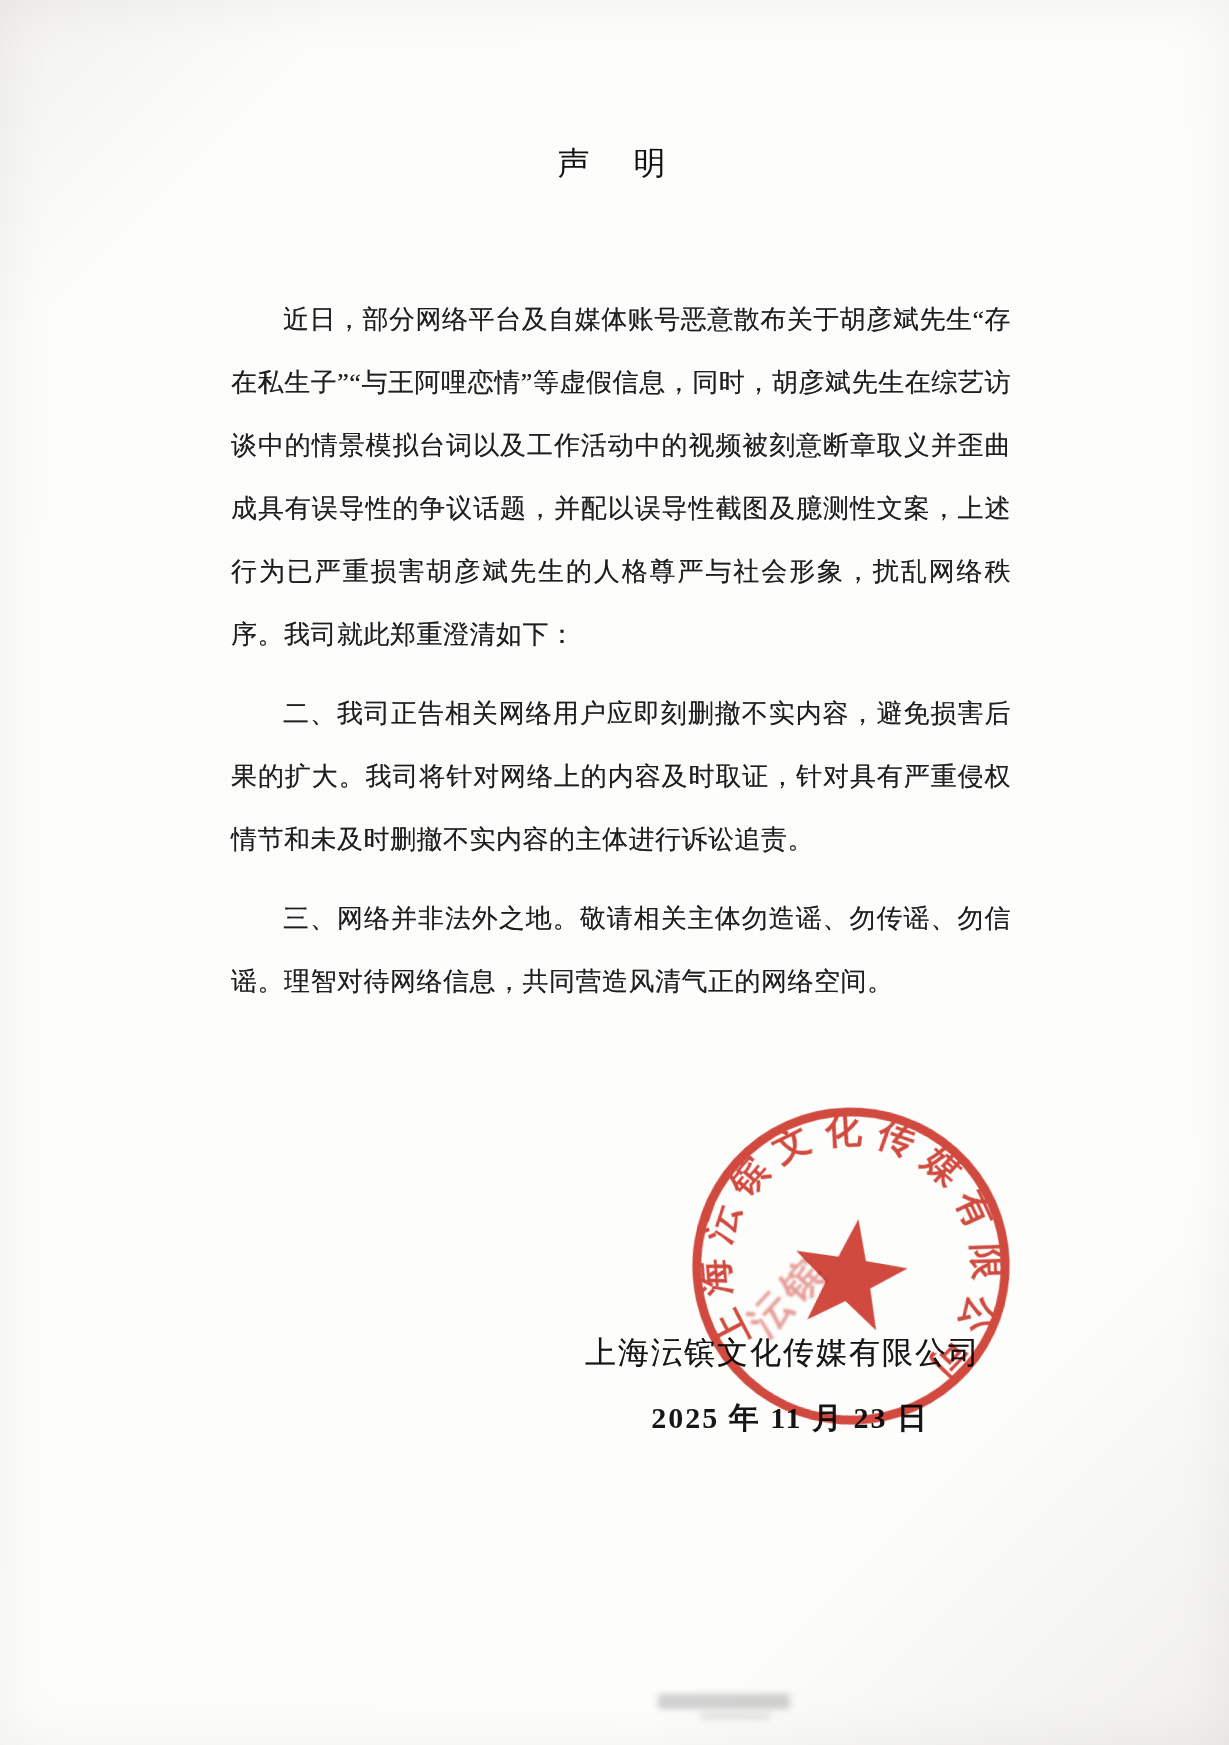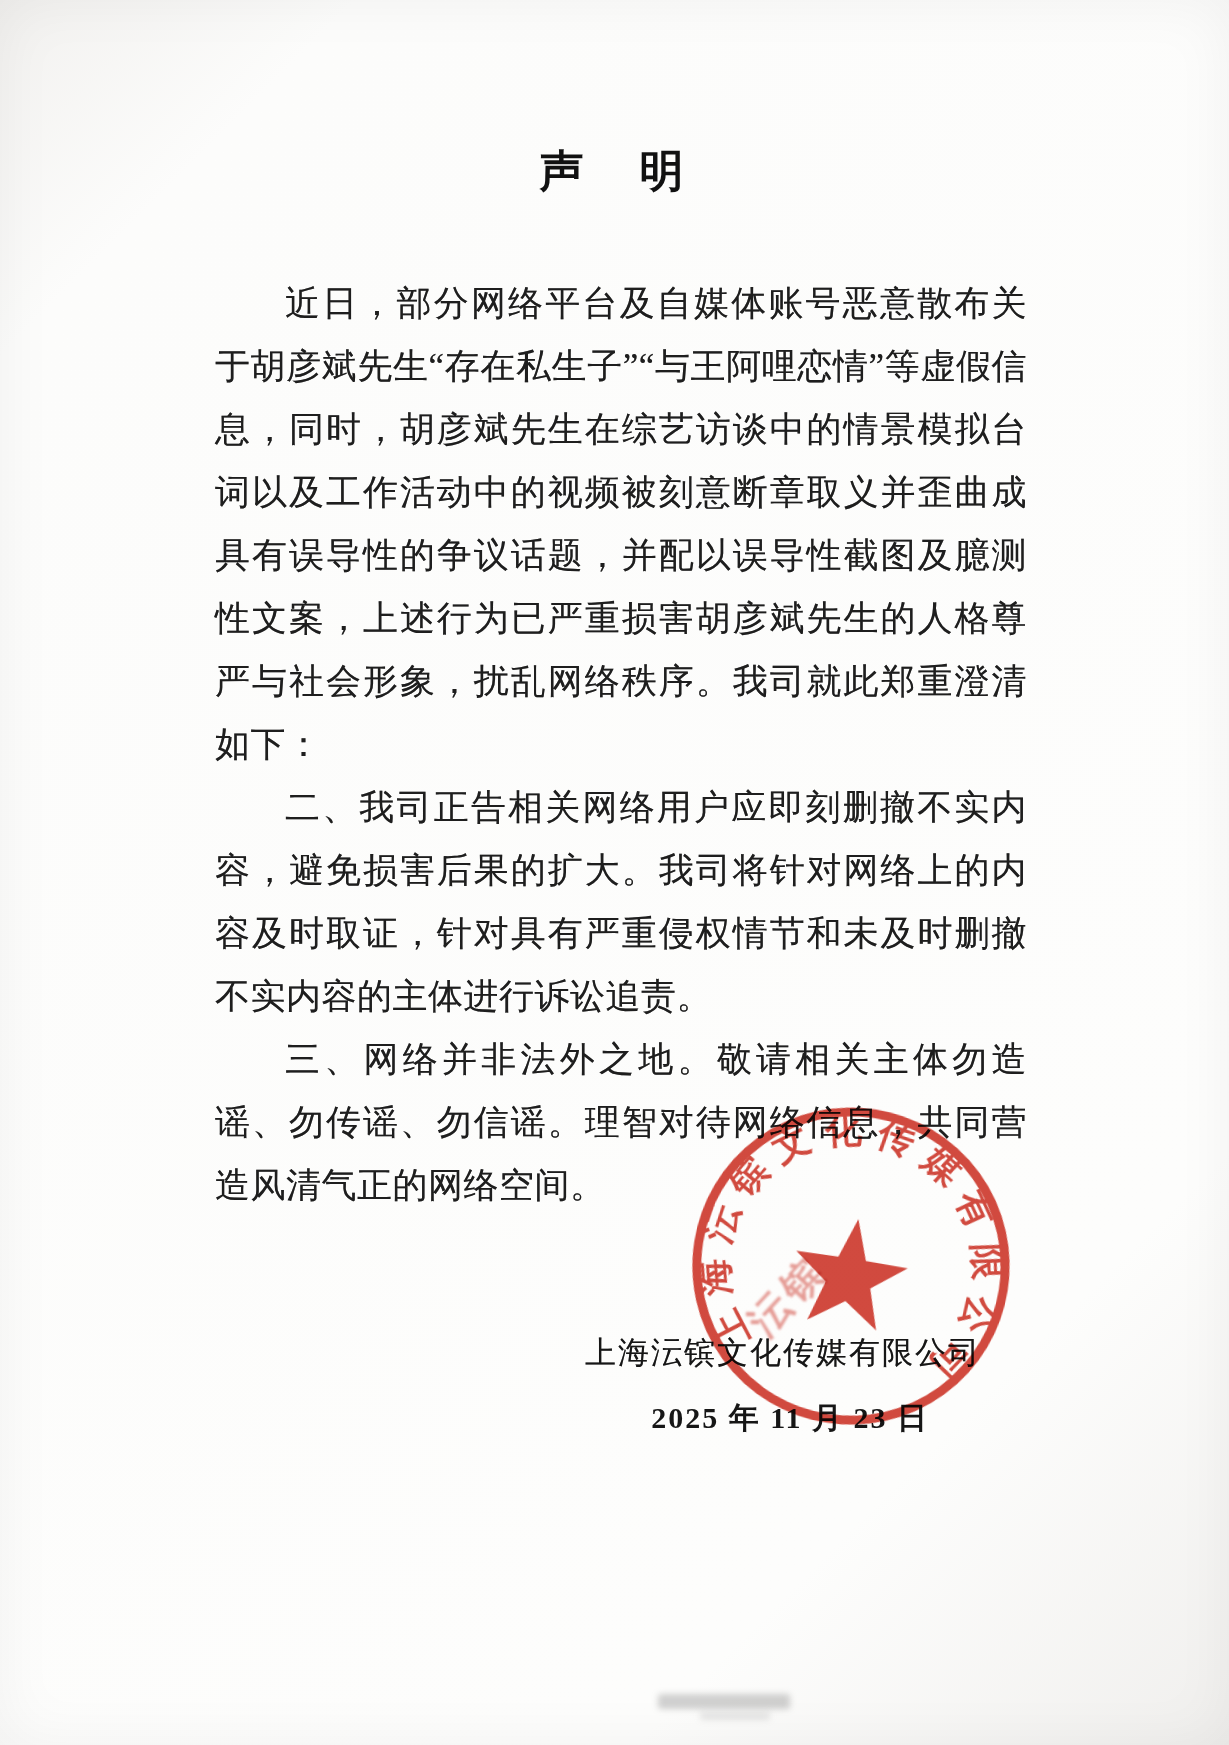--- a/index.html
+++ b/index.html
@@ -10,32 +10,32 @@
     background:linear-gradient(135deg,#f2f1ef 0%,#fcfcfb 12%,#fdfdfc 80%,#f0efed 100%);
     box-shadow:inset 0 0 60px rgba(0,0,0,0.05);
     overflow:hidden;
     font-family:"Liberation Serif","DejaVu Serif",serif;
     color:#1c1c1c;
   }
   .doc-title{
     position:absolute;
     top:142px;left:0;width:100%;
     text-align:center;
-    font-size:44px;
-    font-weight:700;
+    font-size:32px;
+    font-weight:400;
     letter-spacing:6px;
     color:#111;
   }
   .doc-body{
     position:absolute;
     top:272px;left:215px;width:812px;
   }
   .doc-body p{
-    margin:0;
-    font-size:35px;
+    margin:16px;
+    font-size:26px;
     line-height:63px;
     text-align:justify;
     text-indent:2em;
     letter-spacing:0.5px;
     word-break:break-all;
     color:#1e1e1e;
     text-shadow:0 0 0.6px rgba(30,30,30,0.55);
   }
   .signature{
     position:absolute;

